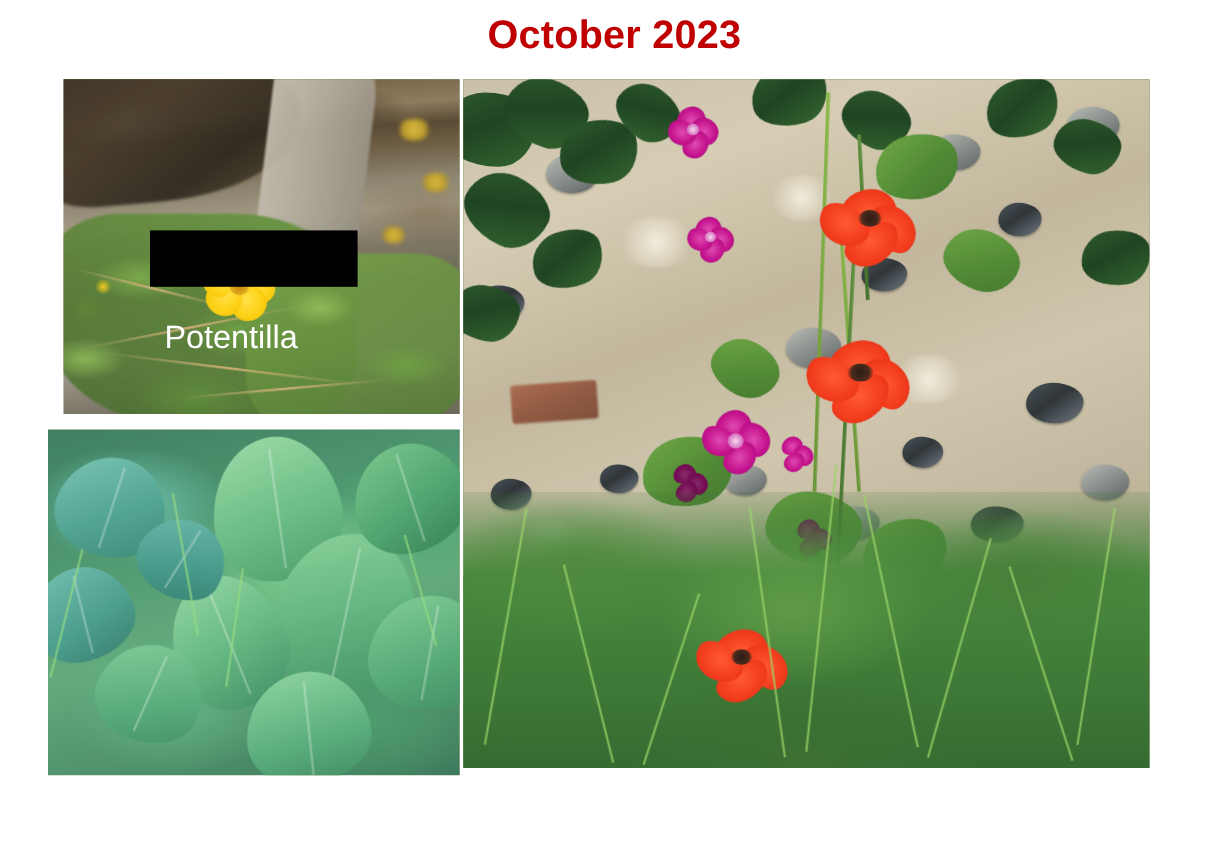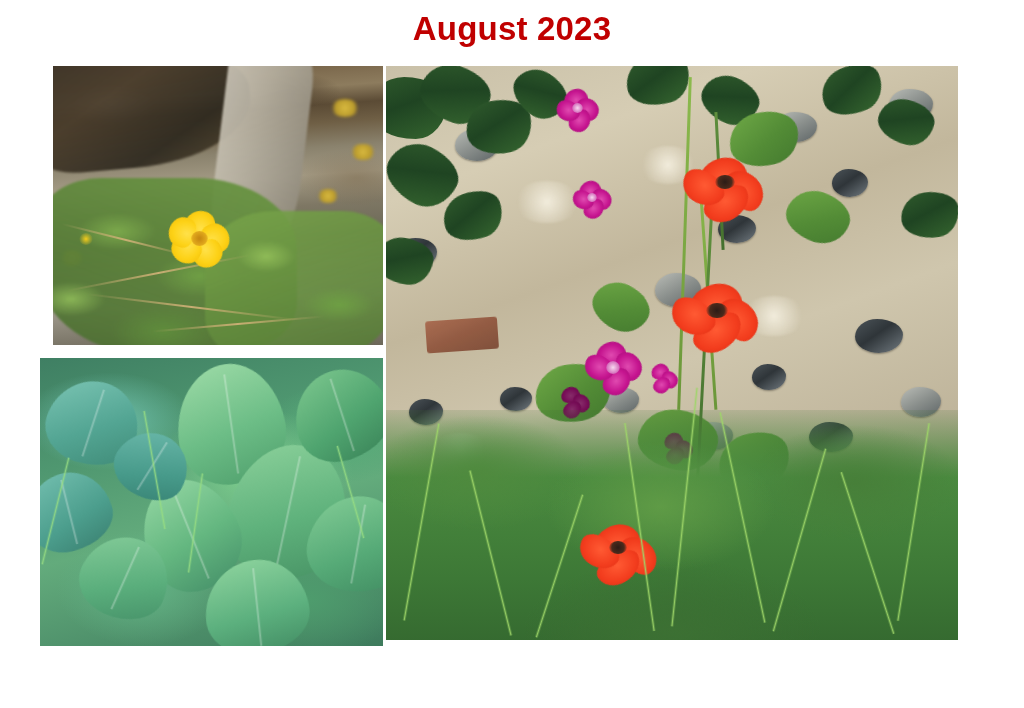--- a/index.html
+++ b/index.html
@@ -287,21 +287,21 @@
   #caption-potentilla {
     left: 72px; top: 126px;
     width: 173px; height: 47px;
     padding: 7px 0 0 12px;
   }
   .caption .line { display: block; }
 </style>
 </head>
 <body>
 
-<div class="slide-title">August 2023</div>
+<div class="slide-title">October 2023</div>
 
 <div class="photo" id="photo-potentilla">
   <div class="scene">
     <div class="layer pot-bg"></div>
     <div class="layer pot-rock-dark"></div>
     <div class="layer pot-slab"></div>
 
     <div class="layer lichen" style="left:84%;top:12%;width:30px;height:18px;"></div>
     <div class="layer lichen" style="left:90%;top:28%;width:26px;height:16px;"></div>
     <div class="layer lichen" style="left:80%;top:44%;width:22px;height:14px;"></div>
@@ -319,20 +319,23 @@
       <div class="petal" style="left:16px;top:0px;transform:rotate(-12deg);"></div>
       <div class="petal" style="left:32px;top:14px;transform:rotate(62deg);"></div>
       <div class="petal" style="left:24px;top:30px;transform:rotate(148deg);"></div>
       <div class="petal" style="left:2px;top:26px;transform:rotate(208deg);"></div>
       <div class="petal" style="left:-2px;top:8px;transform:rotate(290deg);"></div>
       <div class="pot-centre"></div>
     </div>
     <div class="pot-bud"></div>
   </div>
 
+  <div class="caption" id="caption-potentilla">
+    <span class="line">Potentilla</span>
+  </div>
 </div>
 
 <div class="photo" id="photo-foxglove">
   <div class="scene">
     <div class="layer fox-bg"></div>
 
     <div class="leaf" style="left:40%;top:2%;width:108px;height:120px;background:linear-gradient(165deg,#9ddba7,#6cbd86 55%,#4f9f6c);transform:rotate(-8deg);"></div>
     <div class="leaf" style="left:55%;top:30%;width:118px;height:136px;background:linear-gradient(155deg,#8fd39d,#5fb27c 55%,#458f62);transform:rotate(12deg);"></div>
     <div class="leaf" style="left:30%;top:42%;width:96px;height:112px;background:linear-gradient(170deg,#93d6a2,#64b780 55%,#47926a);transform:rotate(-22deg);"></div>
     <div class="leaf" style="left:2%;top:8%;width:92px;height:84px;background:linear-gradient(145deg,#7ec7b6,#53a593 55%,#3d8874);transform:rotate(18deg);"></div>

